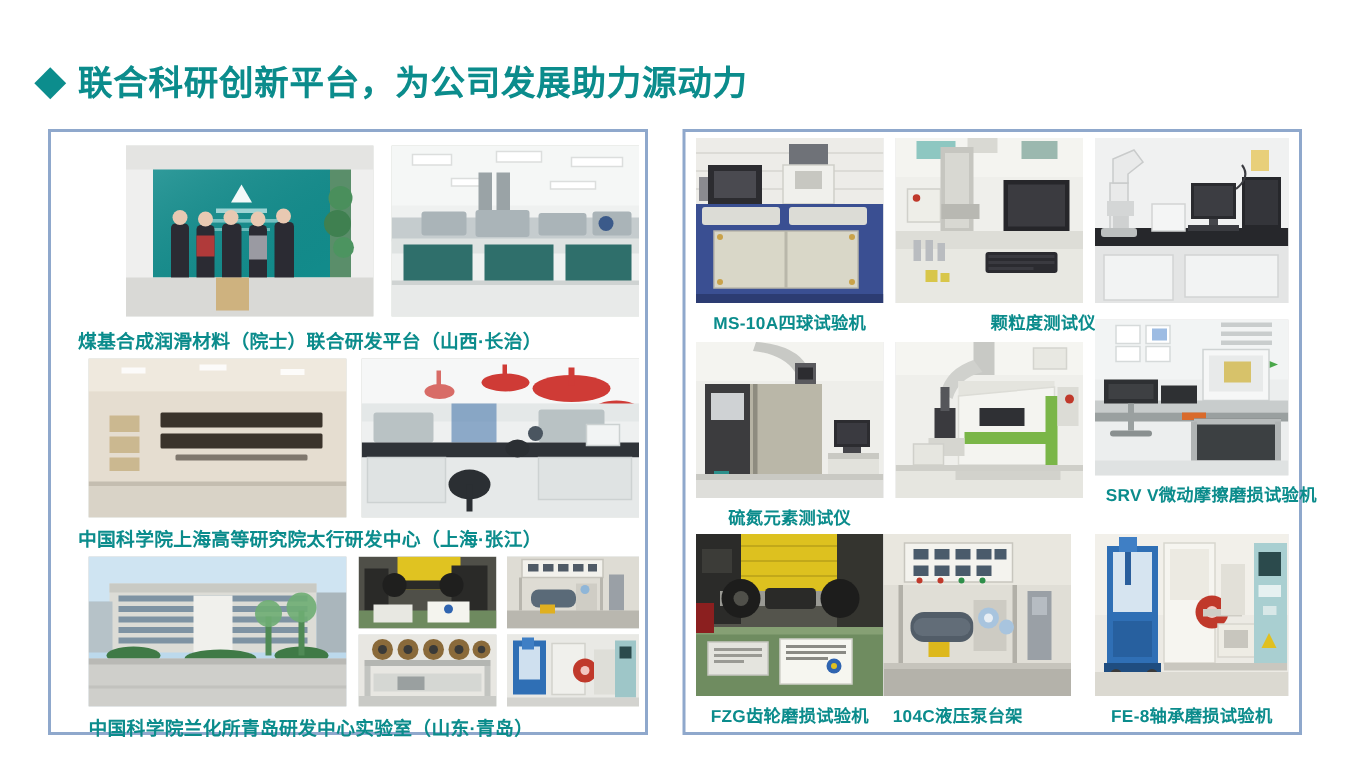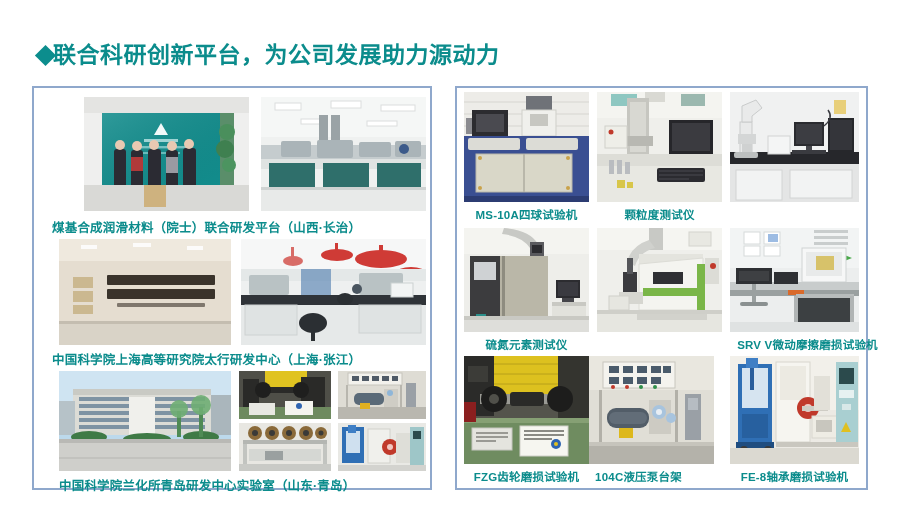--- a/index.html
+++ b/index.html
@@ -16,24 +16,25 @@
   .slide {
     position: relative;
     width: 900px;
     height: 510px;
     background: #ffffff;
   }
 
   
   .title-row {
     position: absolute;
-    left: 38px;
+    left: 26px;
     top: 44px;
     display: flex;
     align-items: center;
+    gap: 11px;
   }
   .title-bullet {
     width: 15px;
     height: 15px;
     background: #0c8d8d;
     transform: rotate(45deg);
     flex: none;
   }
   .title-text {
     font-size: 23px;
@@ -391,21 +392,21 @@
               <circle cx="104" cy="66" r="2"></circle>
               <circle cx="16" cy="96" r="2"></circle>
               <circle cx="104" cy="96" r="2"></circle>
             </g>
           <rect x="0" y="104" width="125" height="6" fill="#2c3c72"></rect>
         </svg>
       </div>
       <div class="rcap" style="top:114px;">MS-10A四球试验机</div>
     </div>
 
-    <div class="rcell" style="left:140px; top:4px; width:125px; height:128px;">
+    <div class="rcell" style="left:140px; top:4px; width:125px; height:128px;padding-left:36px;">
       <div class="rphoto" style="width:125px; height:110px;">
         <svg viewBox="0 0 125 110" preserveAspectRatio="none">
           <rect width="125" height="110" fill="#efefeb"></rect>
           <rect x="0" y="0" width="125" height="26" fill="#f4f4f0"></rect>
           <rect x="14" y="2" width="26" height="12" fill="#3aa39a" opacity=".55"></rect>
           <rect x="48" y="0" width="20" height="10" fill="#d9d9d3"></rect>
           <rect x="84" y="2" width="24" height="12" fill="#2f6f5f" opacity=".45"></rect>
           <rect x="72" y="28" width="44" height="34" fill="#26262a"></rect>
           <rect x="75" y="31" width="38" height="28" fill="#3b3b40"></rect>
           <rect x="90" y="62" width="8" height="8" fill="#45454a"></rect>
@@ -517,21 +518,21 @@
           <rect x="12" y="68" width="20" height="14" fill="#e6e6e0" stroke="#d0d0ca"></rect>
           <rect x="108" y="30" width="14" height="26" fill="#dcdcd6"></rect>
           <circle cx="116" cy="38" r="3" fill="#c0392b"></circle>
           <rect x="0" y="82" width="125" height="22" fill="#e6e6e0"></rect>
           <rect x="0" y="82" width="125" height="4" fill="#cfcfc9"></rect>
           <rect x="40" y="86" width="70" height="6" fill="#d2d2cc"></rect>
         </svg>
       </div>
     </div>
 
-    <div class="rcell" style="left:273px; top:140px; width:155px; height:122px;">
+    <div class="rcell" style="left:273px; top:125px; width:155px; height:122px;">
       <div class="rphoto" style="width:129px; height:104px;">
         <svg viewBox="0 0 129 104" preserveAspectRatio="none">
           <rect width="129" height="104" fill="#eceeee"></rect>
           <rect x="0" y="0" width="129" height="40" fill="#f2f4f4"></rect>
           <g fill="#ffffff" stroke="#d6dada">
             <rect x="14" y="4" width="16" height="12"></rect>
               <rect x="34" y="4" width="16" height="12"></rect>
             <rect x="14" y="18" width="16" height="10"></rect>
               <rect x="34" y="18" width="16" height="10"></rect>
           </g>

